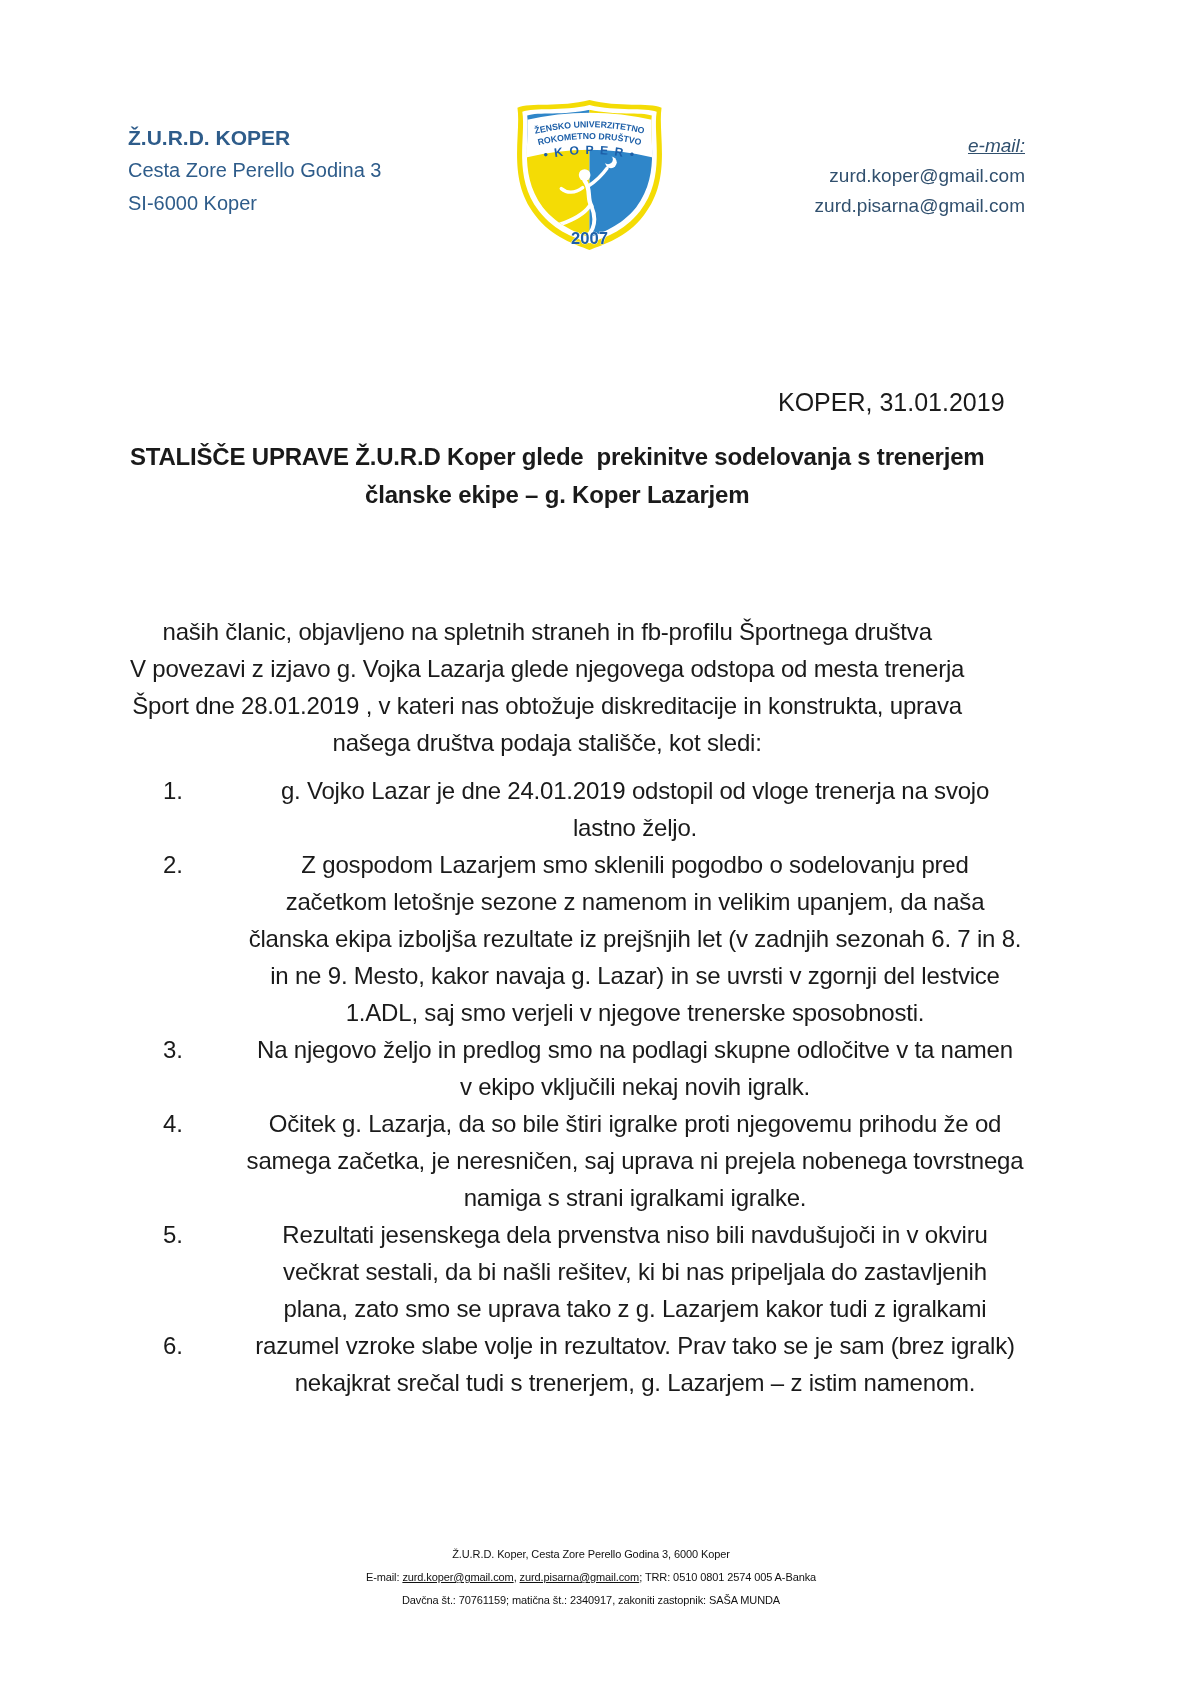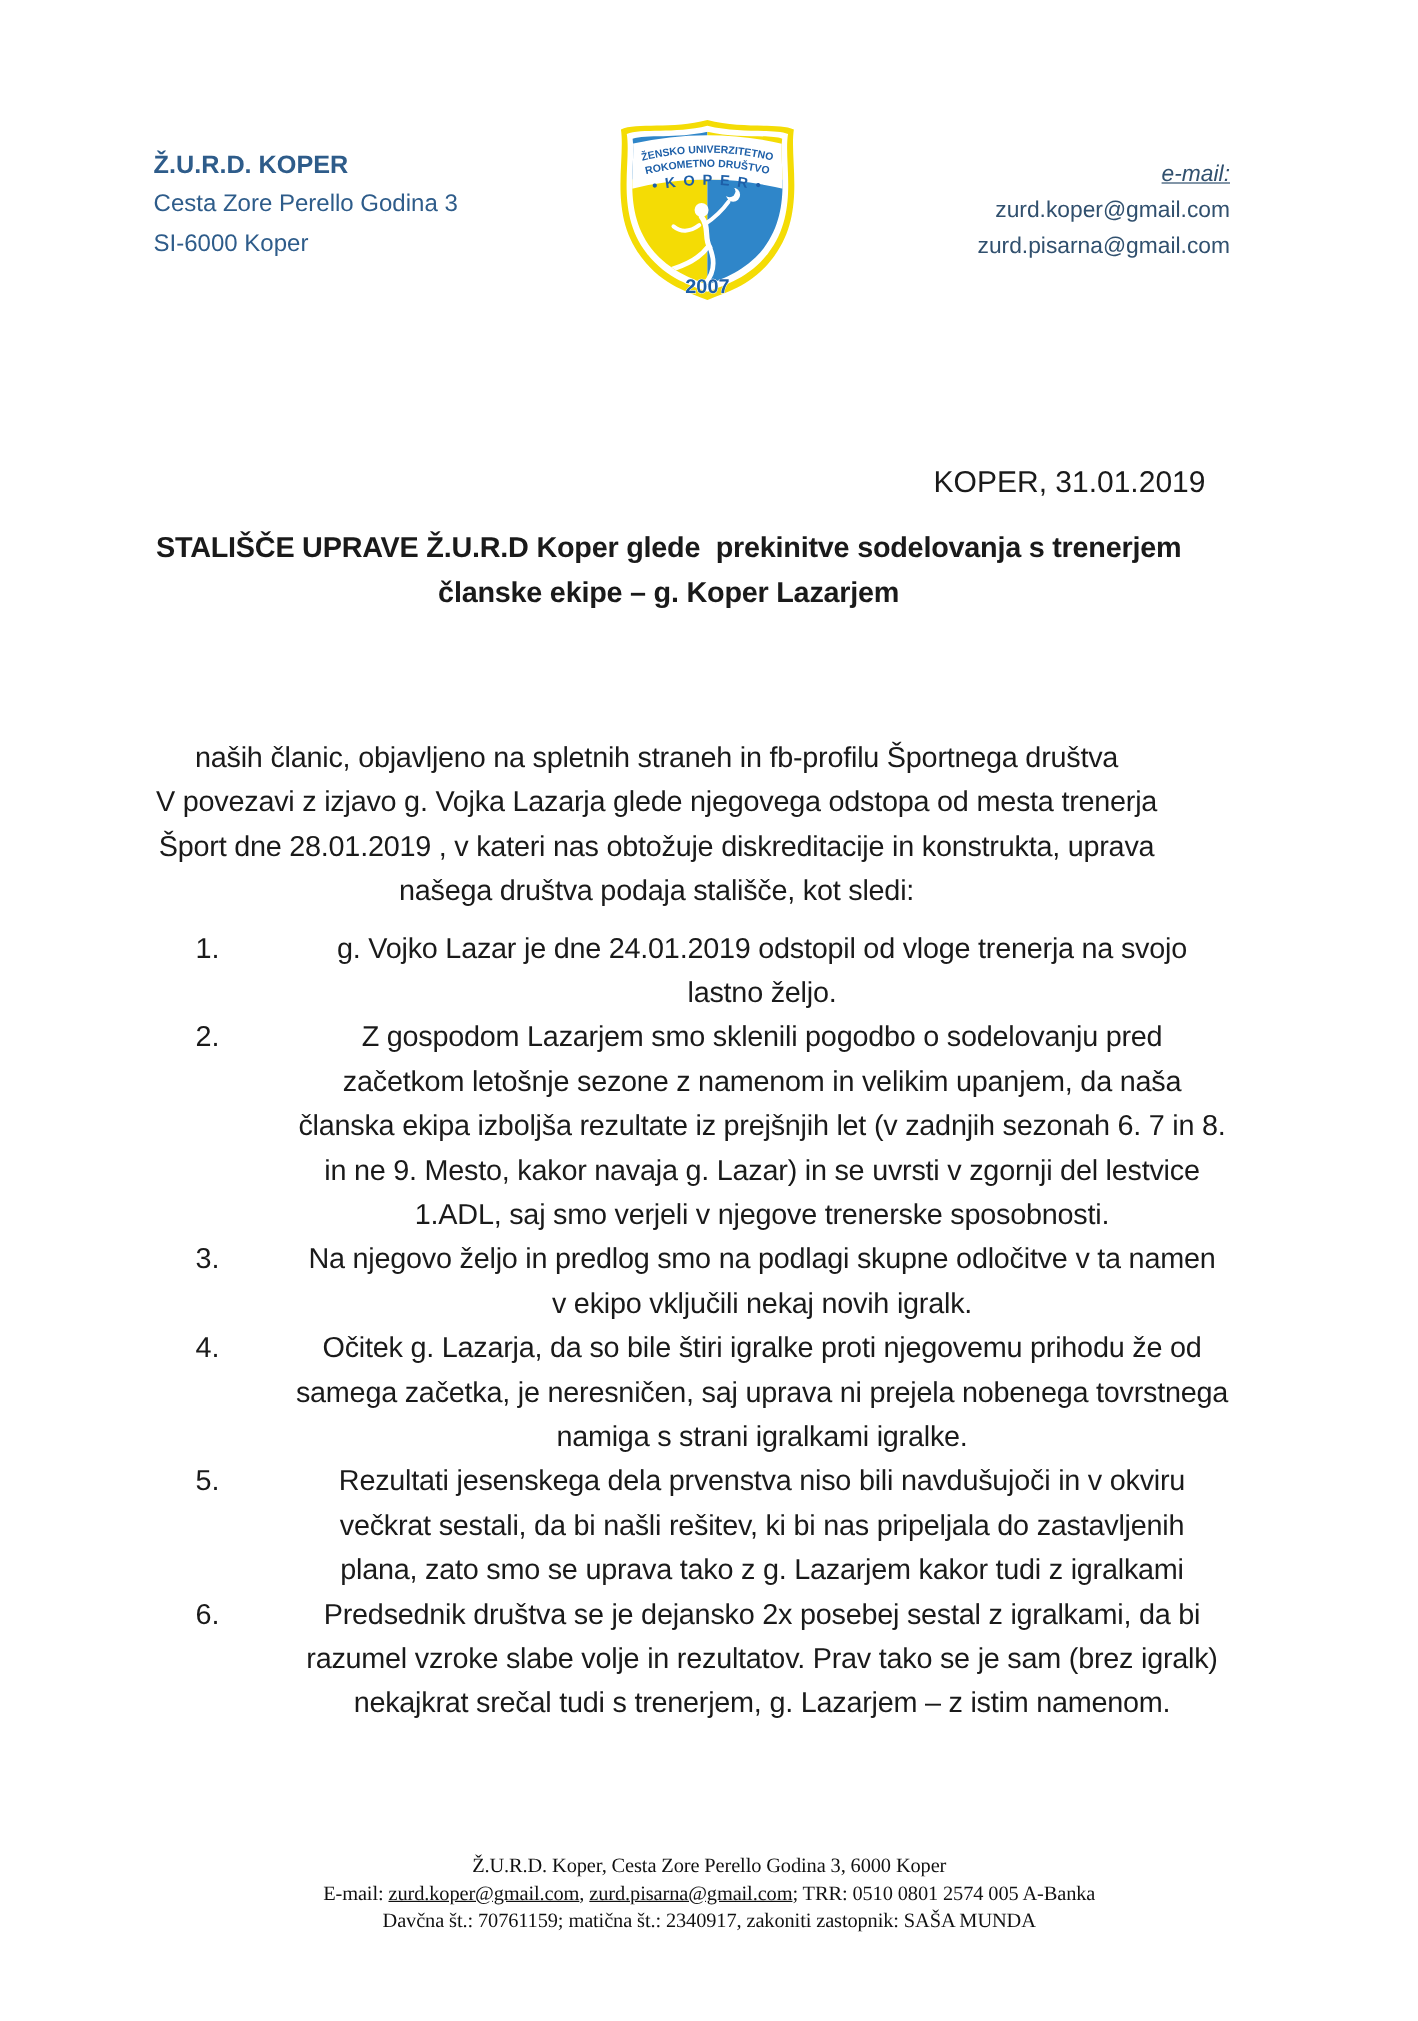--- a/index.html
+++ b/index.html
@@ -56,24 +56,23 @@
     font-size:24px;line-height:37px;
     letter-spacing:-0.2px;
   }
   .list-item{position:relative;padding-left:70px;}
   .list-marker{position:absolute;left:33px;top:0;}
 
   
   .footer{
     position:absolute;left:0;top:1543px;width:100%;
     text-align:center;
-    font-size:17px;line-height:23px;
+    font-size:11px;line-height:23px;
     color:var(--footer-text,#111111);
     letter-spacing:-0.1px;
-    font-family:Liberation Serif, serif;
   }
   .footer a{color:var(--footer-text,#111111);text-decoration:underline;cursor:pointer;}
 </style>
 </head>
 <body>
 
 <div class="page">
 
   <div class="lh-address">
     <div class="lh-org">Ž.U.R.D. KOPER</div>
@@ -196,21 +195,20 @@
       <div class="list-lines">
           <div class="line">Rezultati jesenskega dela prvenstva niso bili navdušujoči in v okviru</div>
           <div class="line">večkrat sestali, da bi našli rešitev, ki bi nas pripeljala do zastavljenih</div>
           <div class="line">plana, zato smo se uprava tako z g. Lazarjem kakor tudi z igralkami</div>
         </div>
     </div>
 
     <div class="list-item">
       <span class="list-marker">6.</span>
       <div class="list-lines">
-          <div class="line">Predsednik društva se je dejansko 2x posebej sestal z igralkami, da bi</div>
           <div class="line">razumel vzroke slabe volje in rezultatov. Prav tako se je sam (brez igralk)</div>
           <div class="line">nekajkrat srečal tudi s trenerjem, g. Lazarjem – z istim namenom.</div>
         </div>
     </div>
   </div>
 
   <div class="footer">
     <div>Ž.U.R.D. Koper, Cesta Zore Perello Godina 3, 6000 Koper</div>
     <div>
       <span>E-mail: </span><a>zurd.koper@gmail.com</a><span>, </span><a>zurd.pisarna@gmail.com</a><span>; TRR: 0510 0801 2574 005 A-Banka</span>

